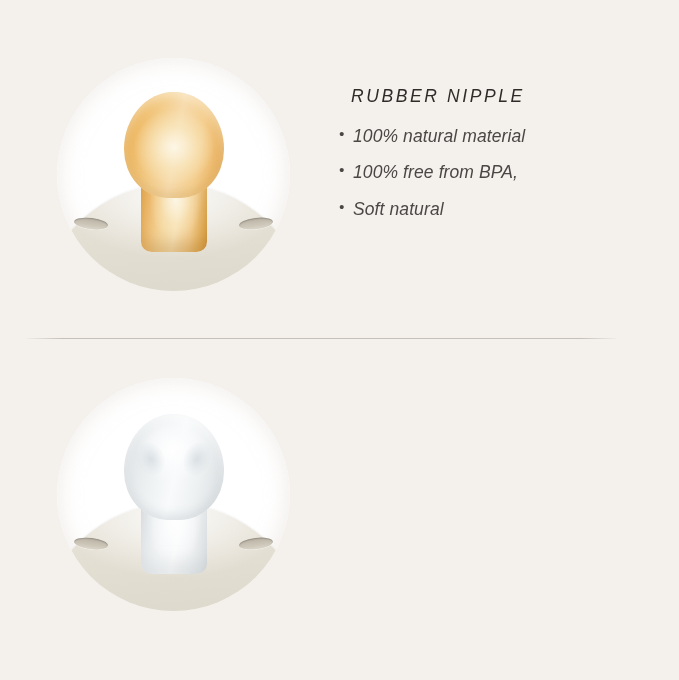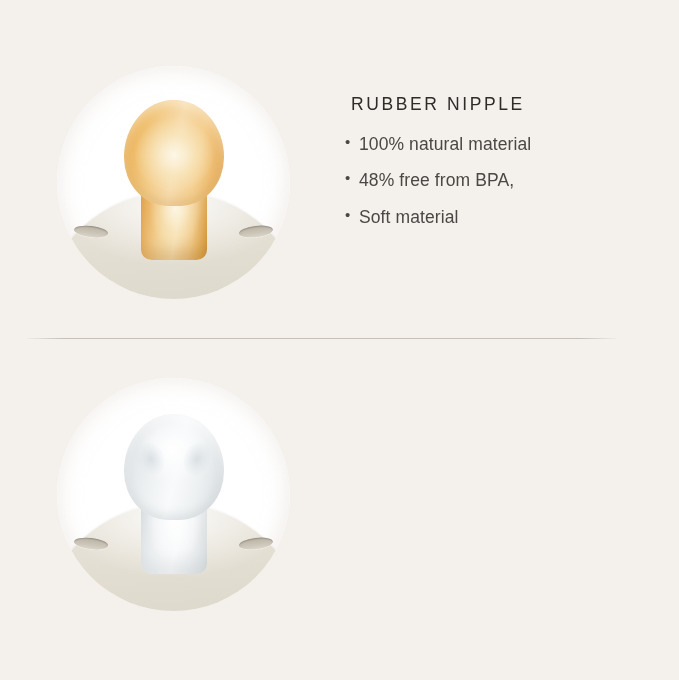--- a/index.html
+++ b/index.html
@@ -20,21 +20,21 @@
     inset: 0;
     background: #f4f1ed;
   }
 
   
   .section {
     position: absolute;
     left: 0;
     width: 679px;
   }
-  #section-rubber   { top: 16px;   height: 338px; }
+  #section-rubber   { top: 8px;   height: 338px; font-style: italic; }
   #section-silicone { top: 340px; height: 340px; }
 
   
   .product-circle {
     position: absolute;
     left: 57px;
     width: 233px;
     height: 233px;
     border-radius: 50%;
     background: radial-gradient(circle at 46% 32%,
@@ -184,21 +184,21 @@
     font-size: 17.5px;
     font-weight: 500;
     letter-spacing: 2.6px;
     color: #2e2b29;
     line-height: 1.2;
     white-space: nowrap;
   }
 
   .bullet-list {
     list-style: none;
-    margin: 8px;
+    margin: 2px;
     padding: 0;
   }
   .bullet-item {
     position: relative;
     margin: 0 0 13px 0;
     padding-left: 14px;
     font-size: 17.5px;
     line-height: 1.34;
     color: #4a4745;
     letter-spacing: 0.1px;
@@ -246,24 +246,24 @@
       </div>
     </div>
 
     <div class="text-col" id="text-rubber">
       <h2 class="section-heading">RUBBER NIPPLE</h2>
       <ul class="bullet-list">
         <li class="bullet-item">
           <span>100% natural material</span>
         </li>
         <li class="bullet-item">
-          <span>48% free from BPA,</span>
+          <span>100% free from BPA,</span>
         </li>
         <li class="bullet-item">
-          <span>Soft material</span>
+          <span>Soft natural</span>
         </li>
       </ul>
     </div>
   </div>
 
   <div class="divider"></div>
 
   <div class="section" id="section-silicone">
 
     <div class="product-circle" id="circle-silicone">

